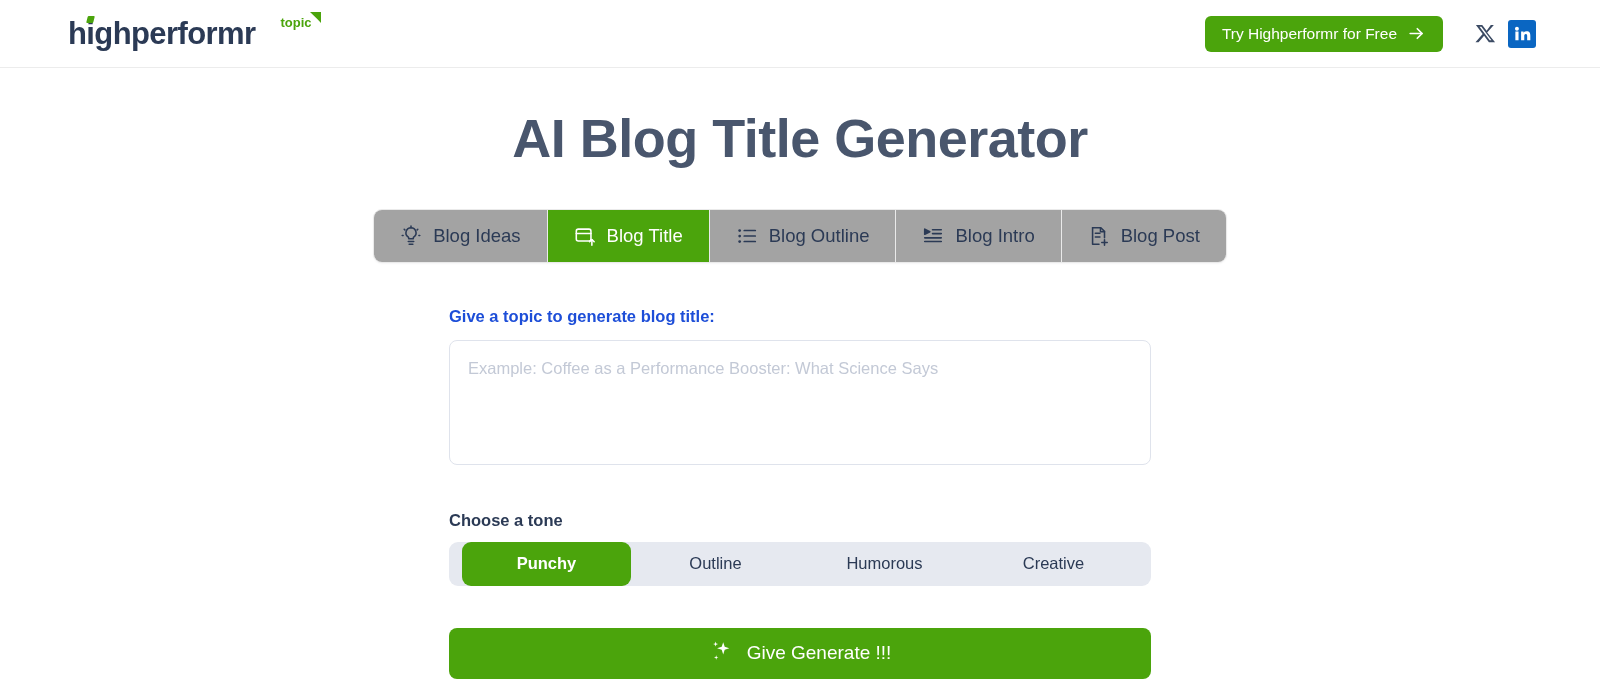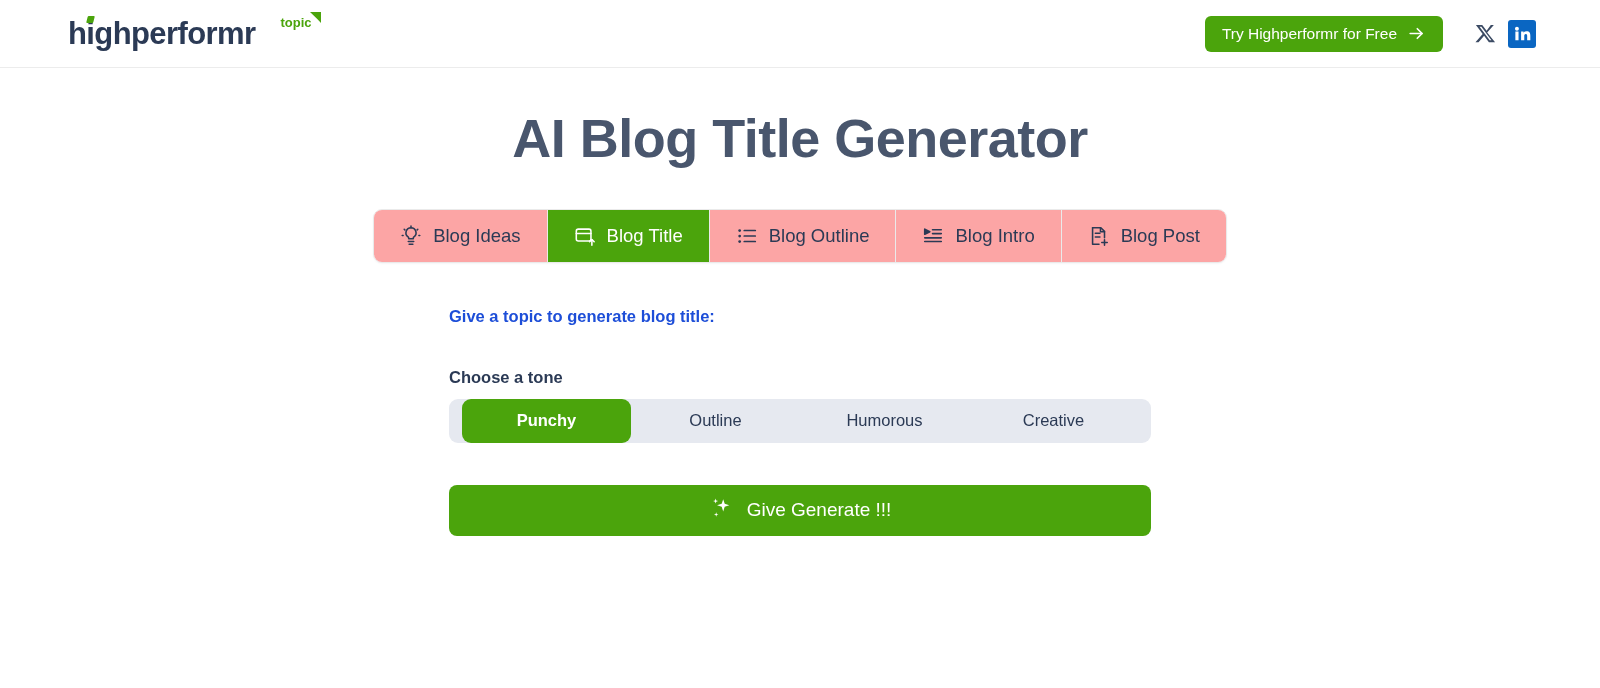--- a/index.html
+++ b/index.html
@@ -135,21 +135,21 @@
     box-shadow: 0 1px 2px rgba(16,24,40,0.04);
   }
   .tab {
     display: flex;
     align-items: center;
     gap: 11px;
     padding: 0 26px;
     height: 52px;
     font-size: 18.5px;
     color: #2b3a55;
-    background: #fca5a5;
+    background: #a3a3a3;
     border-right: 1px solid #eaeaea;
     cursor: pointer;
     white-space: nowrap;
   }
   .tab:last-child { border-right: none; }
   .tab.active {
     background: #4ba40c;
     color: #ffffff;
   }
   .tab-icon { display: flex; align-items: center; }
@@ -350,20 +350,21 @@
         </svg>
       </span>
       <span>Blog Post</span>
     </div>
   </div>
 
   <div class="form">
 
     <div class="field-label">Give a topic to generate blog title:</div>
 
+    <textarea class="topic-input" placeholder="Example: Coffee as a Performance Booster: What Science Says" style=""></textarea>
 
     <div class="tone-label">Choose a tone</div>
 
     <div class="tone-bar">
       <button class="tone-pill active">Punchy</button>
       <button class="tone-pill">Outline</button>
       <button class="tone-pill">Humorous</button>
       <button class="tone-pill">Creative</button>
     </div>
 

